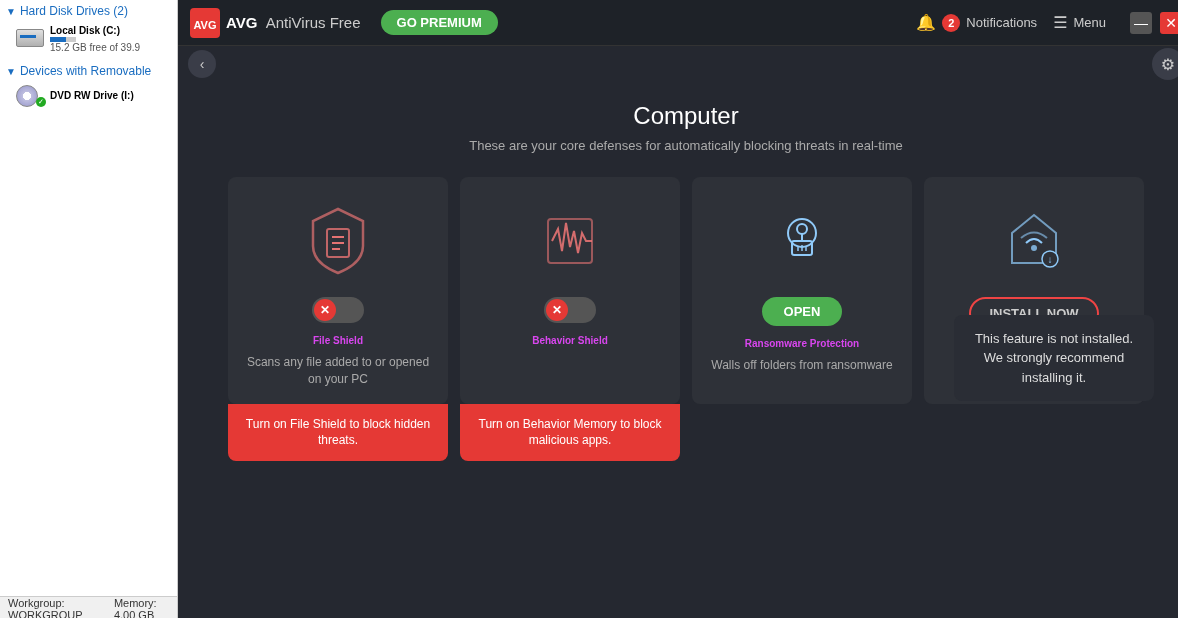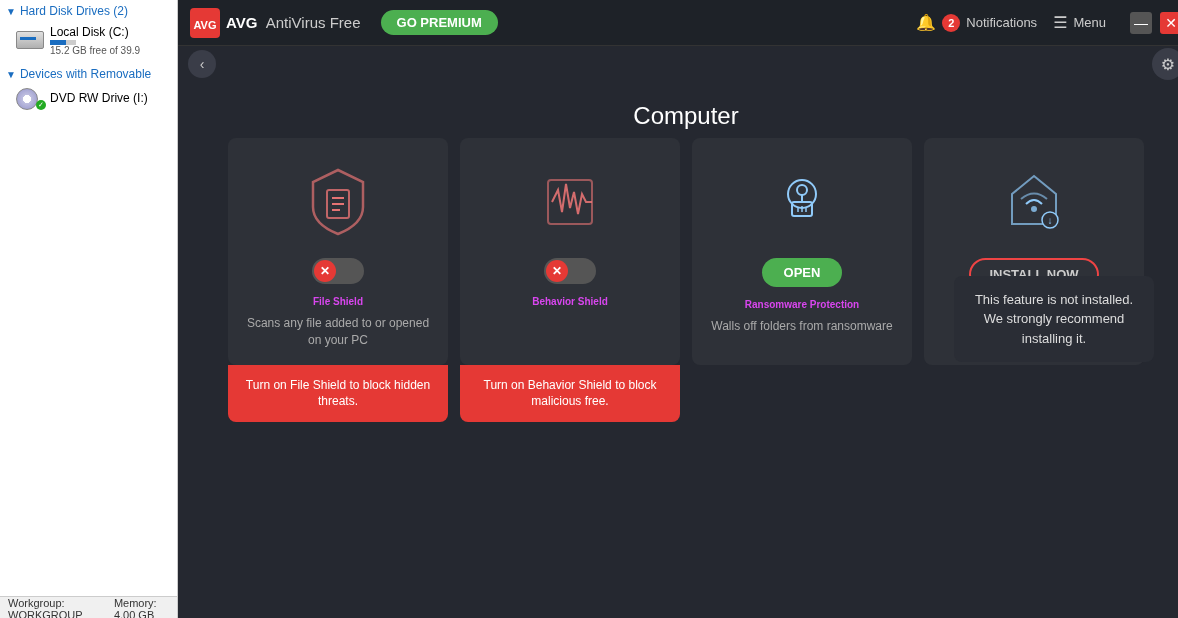--- a/index.html
+++ b/index.html
@@ -16,21 +16,21 @@
       font-size: 12px;
       color: #000;
       overflow: hidden;
     }
     .explorer-sidebar .section-header {
       display: flex; align-items: center; padding: 4px 6px; cursor: pointer; color: #1a6dc0; font-size: 12px;
     }
     .explorer-sidebar .section-header .arrow { margin-right: 4px; font-size: 10px; }
     .drive-item { display: flex; align-items: center; padding: 3px 8px 3px 16px; cursor: pointer; }
     .drive-item .drive-icon { width: 28px; height: 20px; margin-right: 6px; position: relative; }
-    .drive-label { font-size: 12px; color: #000; }
+    .drive-label { font-size: 10px; color: #000; font-weight: bold; }
     .drive-bar-container { width: 26px; height: 5px; background: #ccc; margin-top: 1px; }
     .drive-bar { height: 5px; background: #1a6dc0; }
     .drive-size { font-size: 10px; color: #555; }
     .hdd-icon { width: 28px; height: 18px; background: linear-gradient(#e0e0e0,#b0b0b0); border: 1px solid #888; border-radius: 2px; display: inline-block; position: relative; }
     .hdd-icon::after { content: ''; position: absolute; left: 3px; top: 5px; width: 16px; height: 3px; background: #1a6dc0; }
     .dvd-icon-wrap { position: relative; }
     .dvd-icon { width: 22px; height: 22px; border-radius: 50%; background: radial-gradient(circle at 50% 50%, #fff 4px, #c0c0e0 4px, #a0a0d0 11px); border: 1px solid #888; }
     .check-badge { position: absolute; bottom: -2px; right: -2px; width: 10px; height: 10px; background: #2a2; border-radius: 50%; display: flex; align-items: center; justify-content: center; color: #fff; font-size: 7px; }
     .devices-section { margin-top: 4px; }
     .status-bar-bottom { position: absolute; bottom: 0; left: 0; width: 100%; height: 22px; background: #f0f0f0; border-top: 1px solid #ccc; display: flex; align-items: flex-start; padding: 0 8px; font-size: 11px; color: #333; gap: 20px; }
@@ -250,20 +250,21 @@
     </div>
   </div>
 
   <div class="nav-bar">
     <button class="back-btn">‹</button>
     <button class="settings-btn">⚙</button>
   </div>
 
   <div class="main-content">
     <div class="page-title">Computer</div>
+    <div class="page-subtitle">These are your core defenses for automatically blocking threats in real-time</div>
 
     <div class="cards-area">
 
       <div class="cards-row">
 
         <div class="card">
           <div class="card-icon">
             <svg width="80" height="80" viewBox="0 0 80 80">
               <path d="M40 8 L65 20 L65 45 Q65 62 40 72 Q15 62 15 45 L15 20 Z" fill="none" stroke="#e57373" stroke-width="2.5" opacity="0.7"></path>
               <rect x="29" y="28" width="22" height="28" rx="2" fill="none" stroke="#e57373" stroke-width="2" opacity="0.8"></rect>
@@ -336,21 +337,21 @@
           <div class="card-name">Network Inspector</div>
           <div class="card-desc">Find network issues</div>
         </div>
       </div>
 
       <div class="warning-banners">
         <div class="warning-card">
           Turn on File Shield to block hidden threats.
         </div>
         <div class="warning-card">
-          Turn on Behavior Shield to block malicious free.
+          Turn on Behavior Memory to block malicious apps.
         </div>
         <div class="warning-card hidden"></div>
         <div class="warning-card hidden"></div>
       </div>
 
       <div class="tooltip-box">This feature is not installed. We strongly recommend installing it.</div>
     </div>
   </div>
 </div>
 

